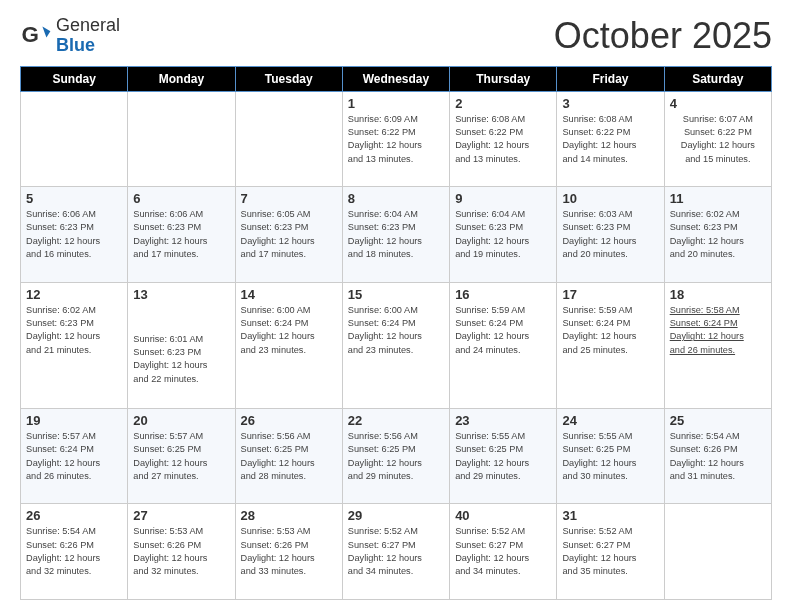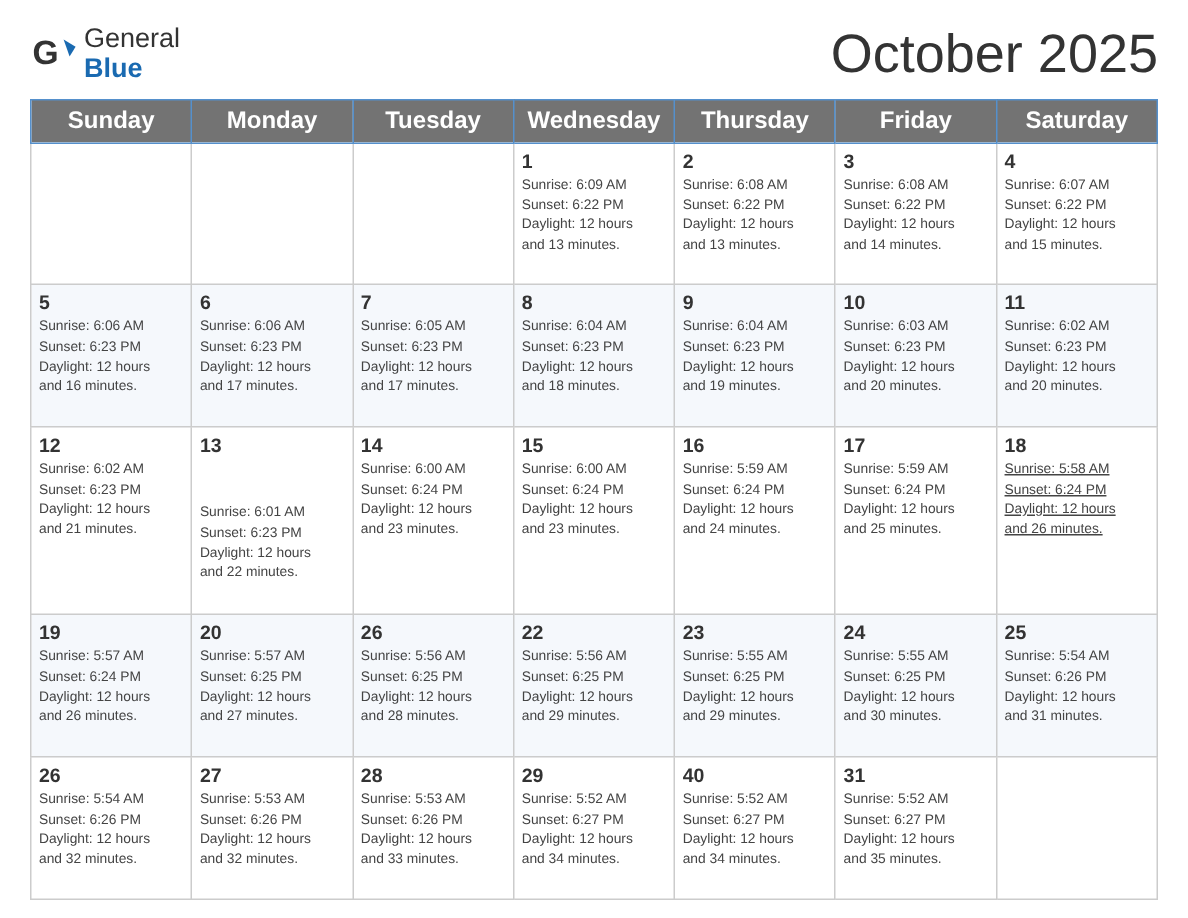--- a/index.html
+++ b/index.html
@@ -62,23 +62,23 @@
       color: #555;
     }
     .calendar {
       flex: 1;
       border: 1px solid #ccc;
       border-collapse: collapse;
       width: 100%;
       table-layout: fixed;
     }
     .calendar thead tr th {
-      background-color: #737373;
+      background-color: #000000;
       color: #fff;
-      font-size: 16px;
+      font-size: 12px;
       font-weight: bold;
       padding: 5px 4px;
       text-align: center;
       border: 1px solid #5590cc;
     }
     .calendar tbody tr td {
       vertical-align: top;
       border: 1px solid #ccc;
       padding: 4px 5px;
       font-size: 9.5px;
@@ -158,21 +158,21 @@
           </td>
           <td>
             <span class="day-num">3</span>
             <div class="day-info" style="white-space: pre-line;">Sunrise: 6:08 AM
 Sunset: 6:22 PM
 Daylight: 12 hours
 and 14 minutes.</div>
           </td>
           <td>
             <span class="day-num">4</span>
-            <div class="day-info" style="white-space: pre-line;">Sunrise: 6:07 AM
+            <div class="day-info" style="white-space: pre-line; text-align: center;">Sunrise: 6:07 AM
 Sunset: 6:22 PM
 Daylight: 12 hours
 and 15 minutes.</div>
           </td>
         </tr>
         <tr>
           <td>
             <span class="day-num">5</span>
             <div class="day-info" style="white-space: pre-line;">Sunrise: 6:06 AM
 Sunset: 6:23 PM

